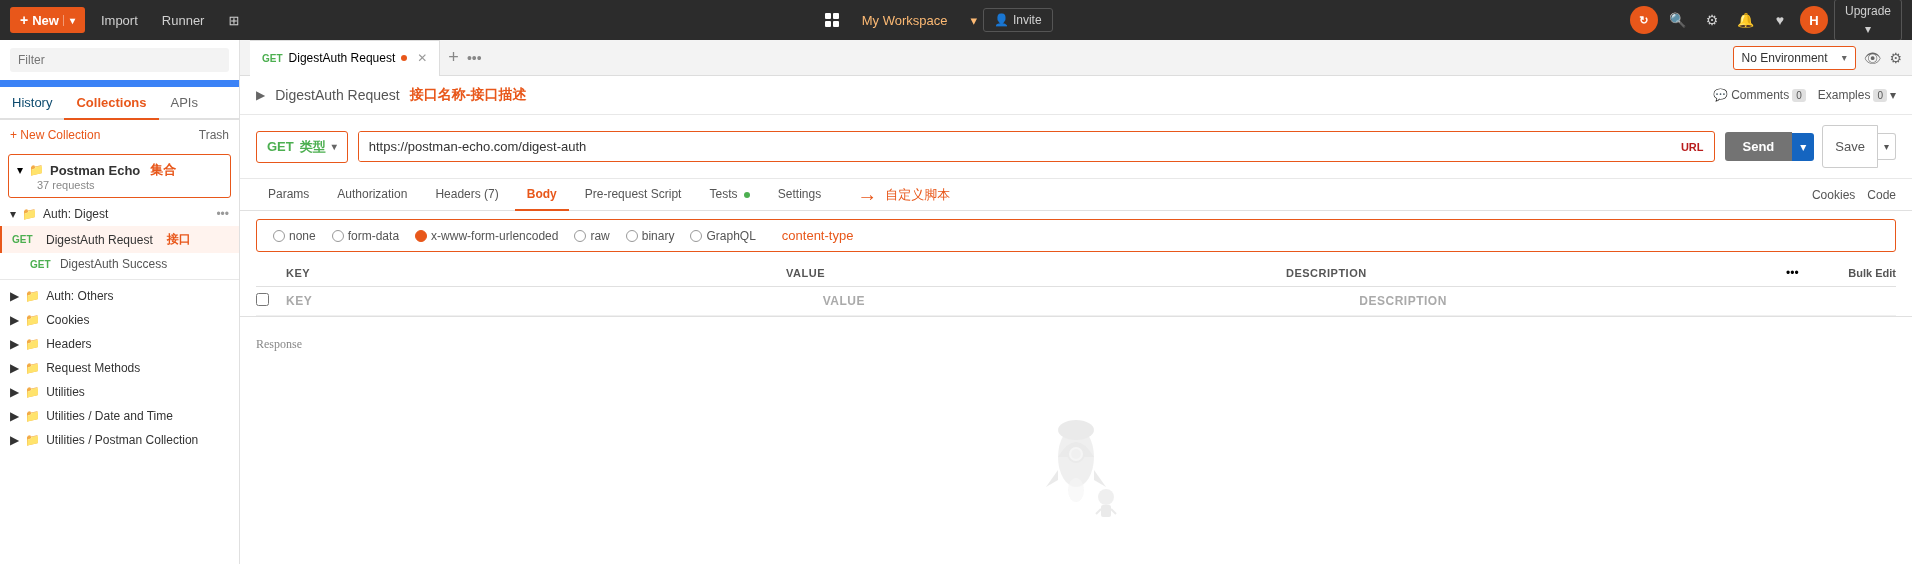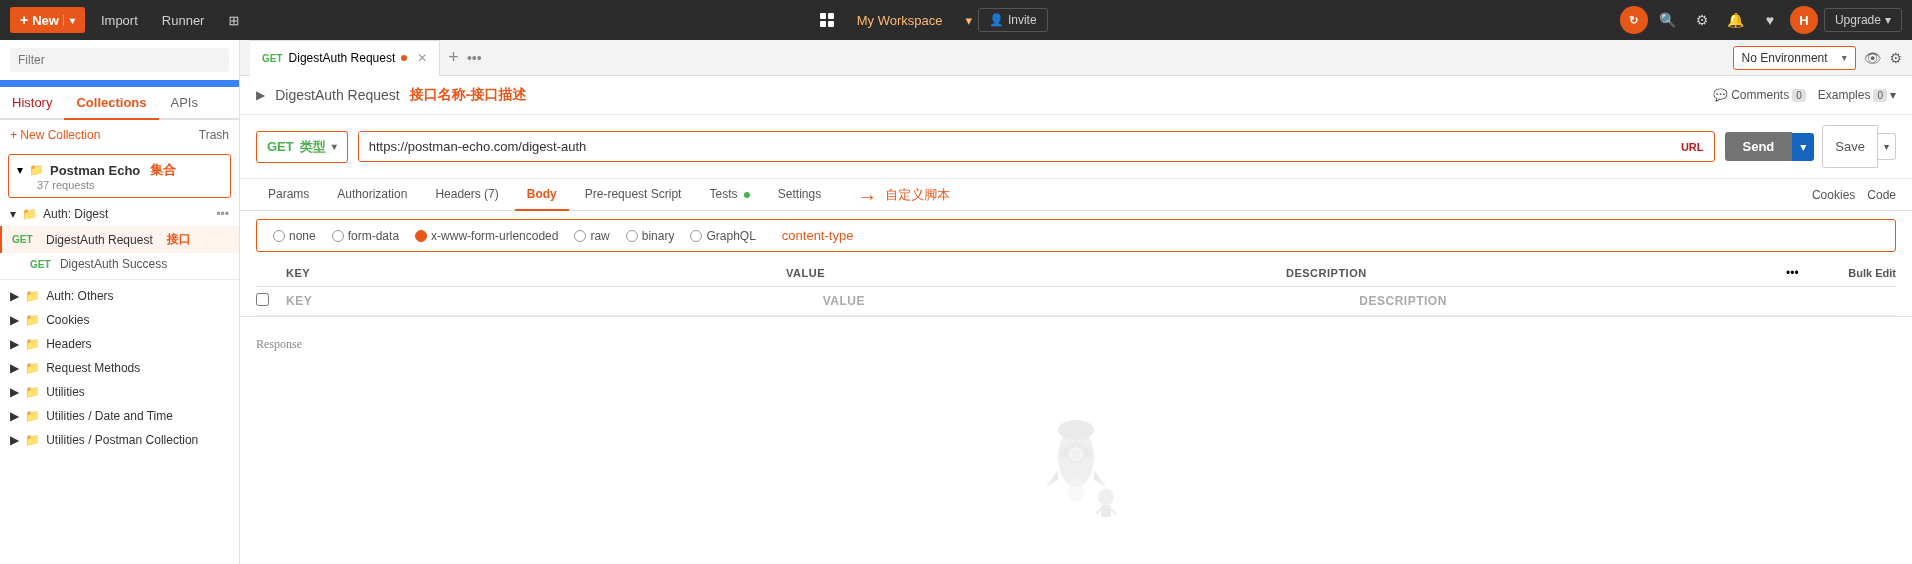--- a/index.html
+++ b/index.html
@@ -34,36 +34,36 @@
     }
     .topbar-right { display: flex; align-items: center; gap: 6px; }
     .icon-circle {
       width: 28px; height: 28px; border-radius: 50%; display: flex; align-items: center;
       justify-content: center; cursor: pointer; font-size: 14px;
     }
     .icon-orange { background: #e8571a; color: #fff; font-weight: bold; font-size: 11px; }
     .icon-gray { background: none; color: #d0d0d0; }
     .upgrade-btn {
       background: none; border: 1px solid #555; color: #d0d0d0; padding: 4px 10px;
-      border-radius: 3px; cursor: pointer; font-size: 12px; display: flex; align-items: center; gap: 4px;
+      border-radius: 3px; cursor: pointer; font-size: 12px; display: flex; align-items: center; gap: 4px; flex-direction: column;
     }
 
     
     .main-layout { display: flex; height: calc(100vh - 40px); }
 
     
     .sidebar { width: 240px; background: #fff; border-right: 1px solid #e0e0e0; display: flex; flex-direction: column; flex-shrink: 0; }
     .sidebar-search { padding: 8px 10px; border-bottom: 7px solid #3b82f6; }
     .sidebar-search input {
       width: 100%; border: none; background: #f3f3f3; padding: 5px 8px;
       border-radius: 3px; font-size: 12px; color: #666; outline: none;
     }
     .sidebar-tabs { display: flex; border-bottom: 2px solid #e0e0e0; }
     .sidebar-tab {
-      padding: 8px 12px; cursor: pointer; font-size: 13px; color: #b91c1c;
+      padding: 8px 12px; cursor: pointer; font-size: 13px; color: #0c4a6e;
       border-bottom: 2px solid transparent; margin-bottom: -2px;
     }
     .sidebar-tab.active { color: #e8571a; border-bottom-color: #e8571a; font-weight: 600; }
     .sidebar-tab-apis { padding: 8px 12px; cursor: pointer; font-size: 13px; color: #666; }
     .sidebar-actions { display: flex; align-items: center; justify-content: space-between; padding: 8px 10px; }
     .new-collection-btn { display: flex; align-items: center; gap: 4px; color: #e8571a; cursor: pointer; font-size: 12px; font-weight: 500; }
     .trash-btn { color: #666; cursor: pointer; font-size: 12px; }
 
     
     .collection-item {

